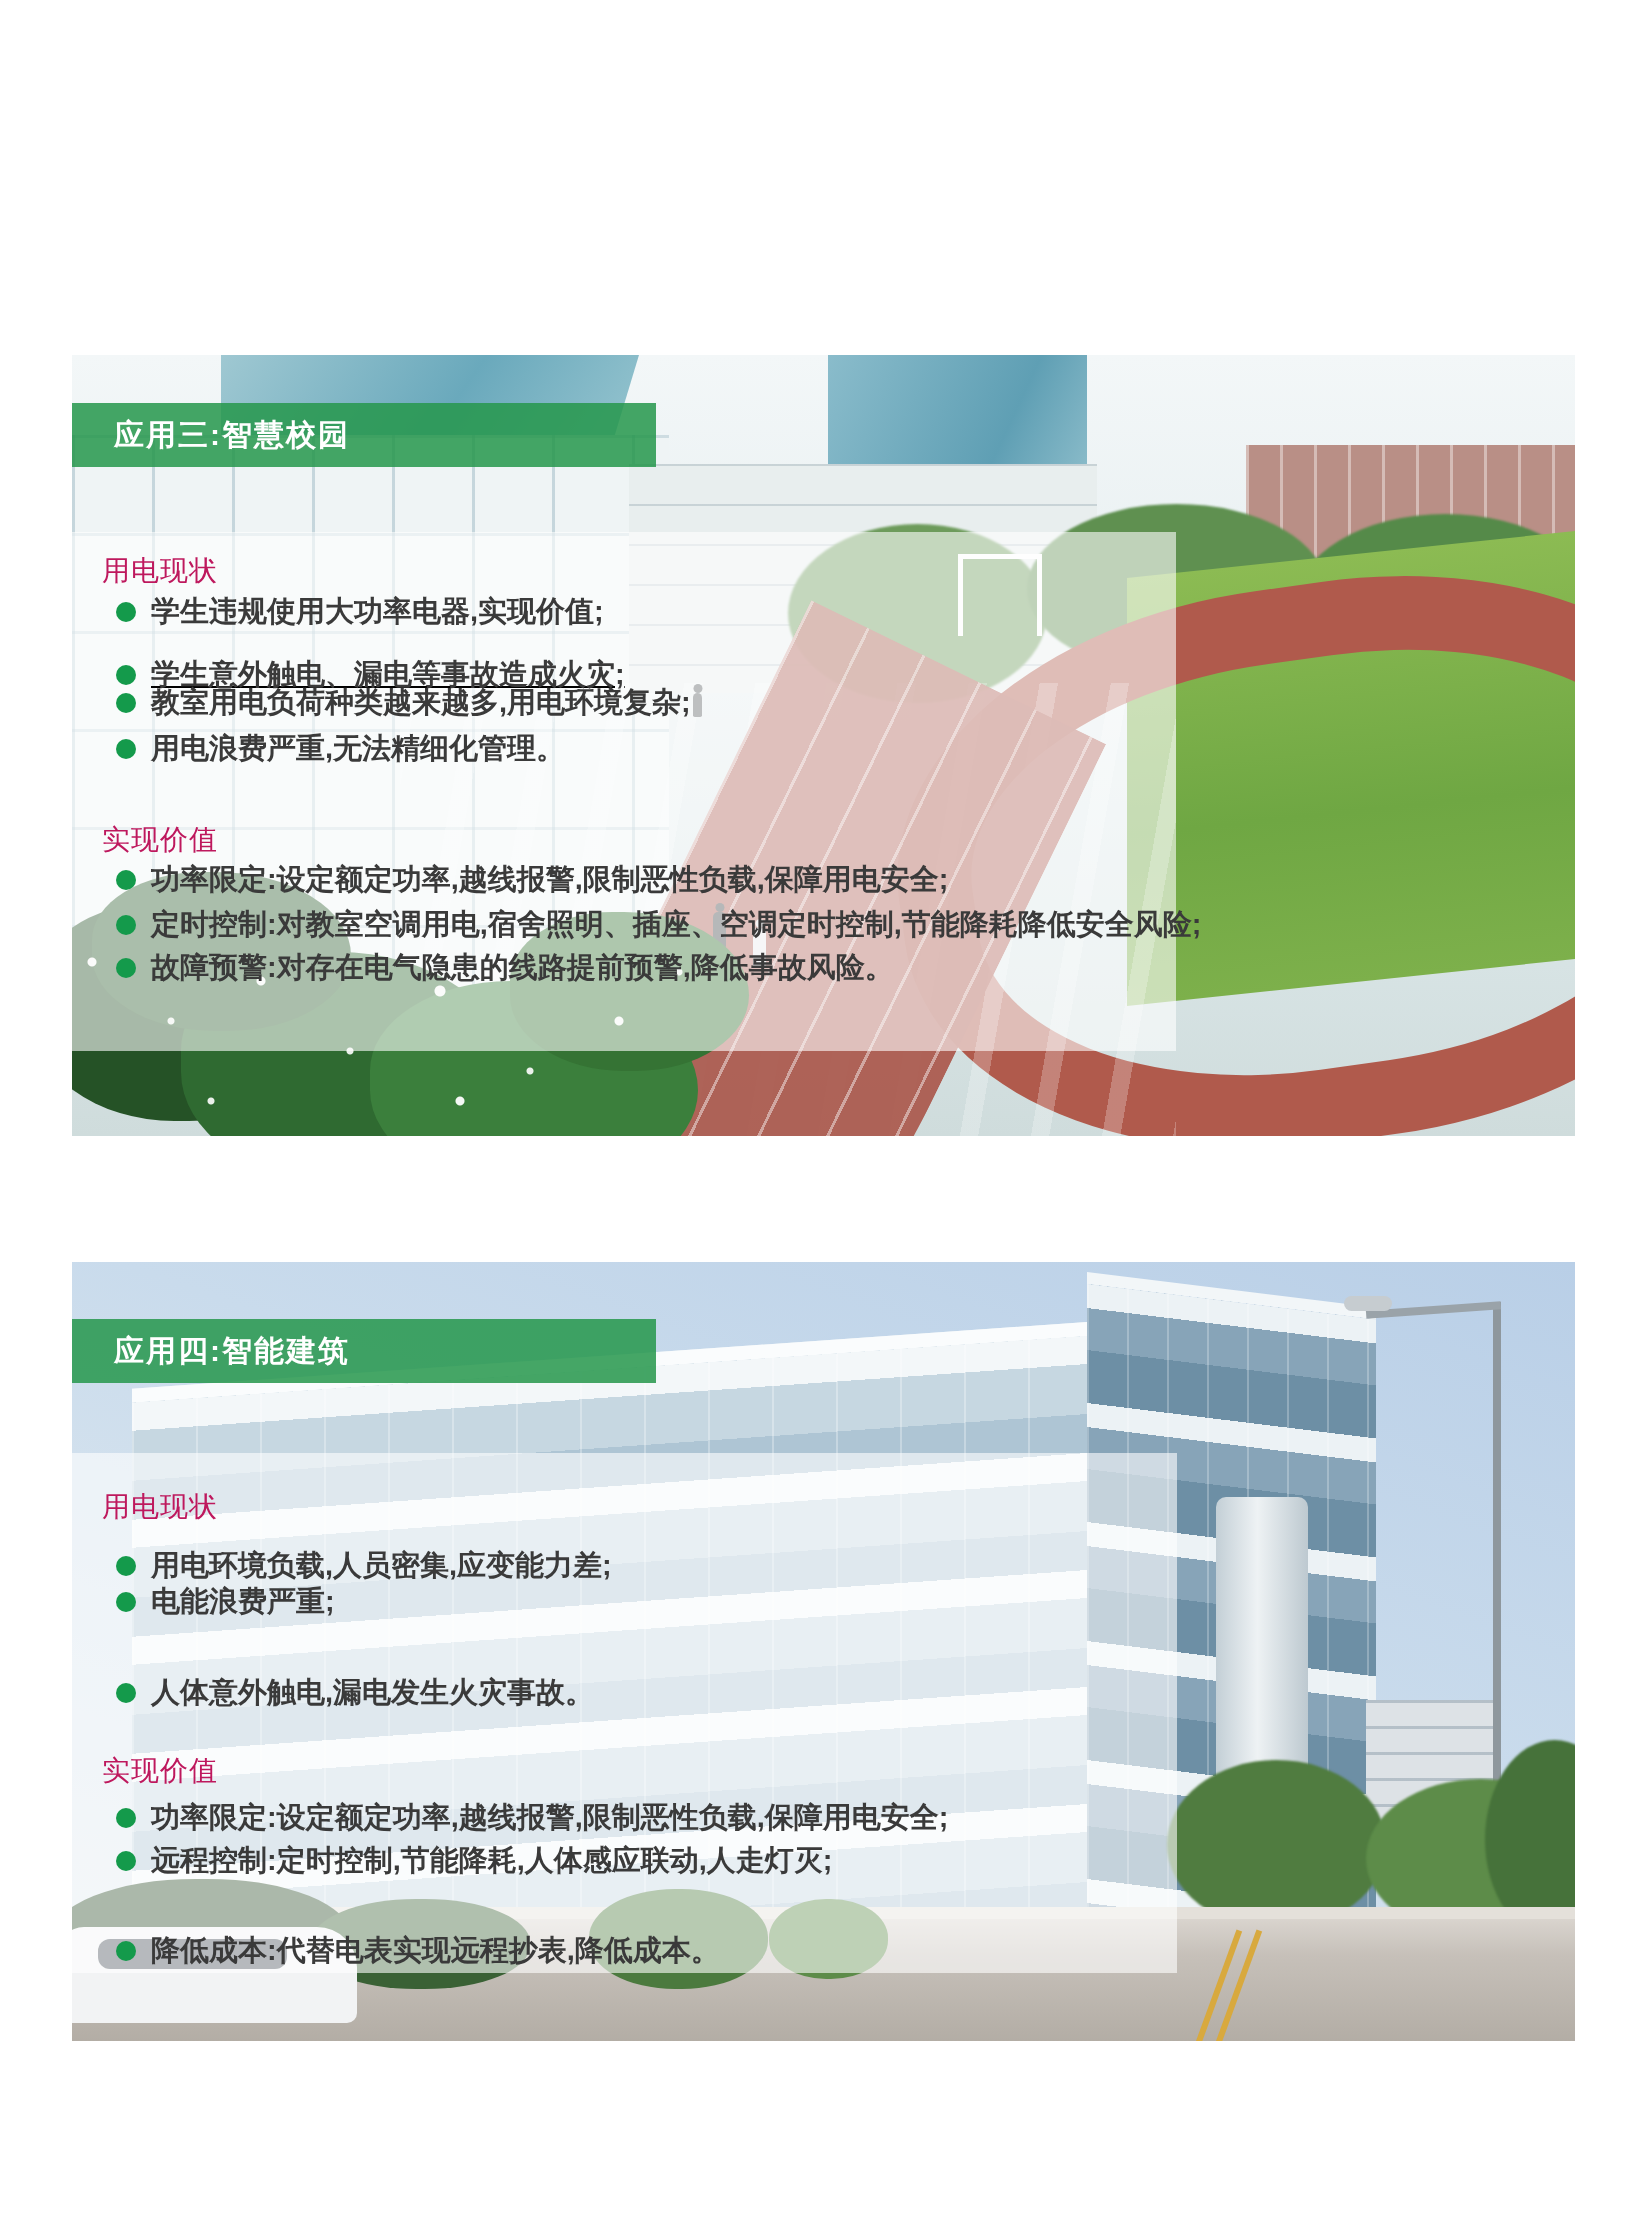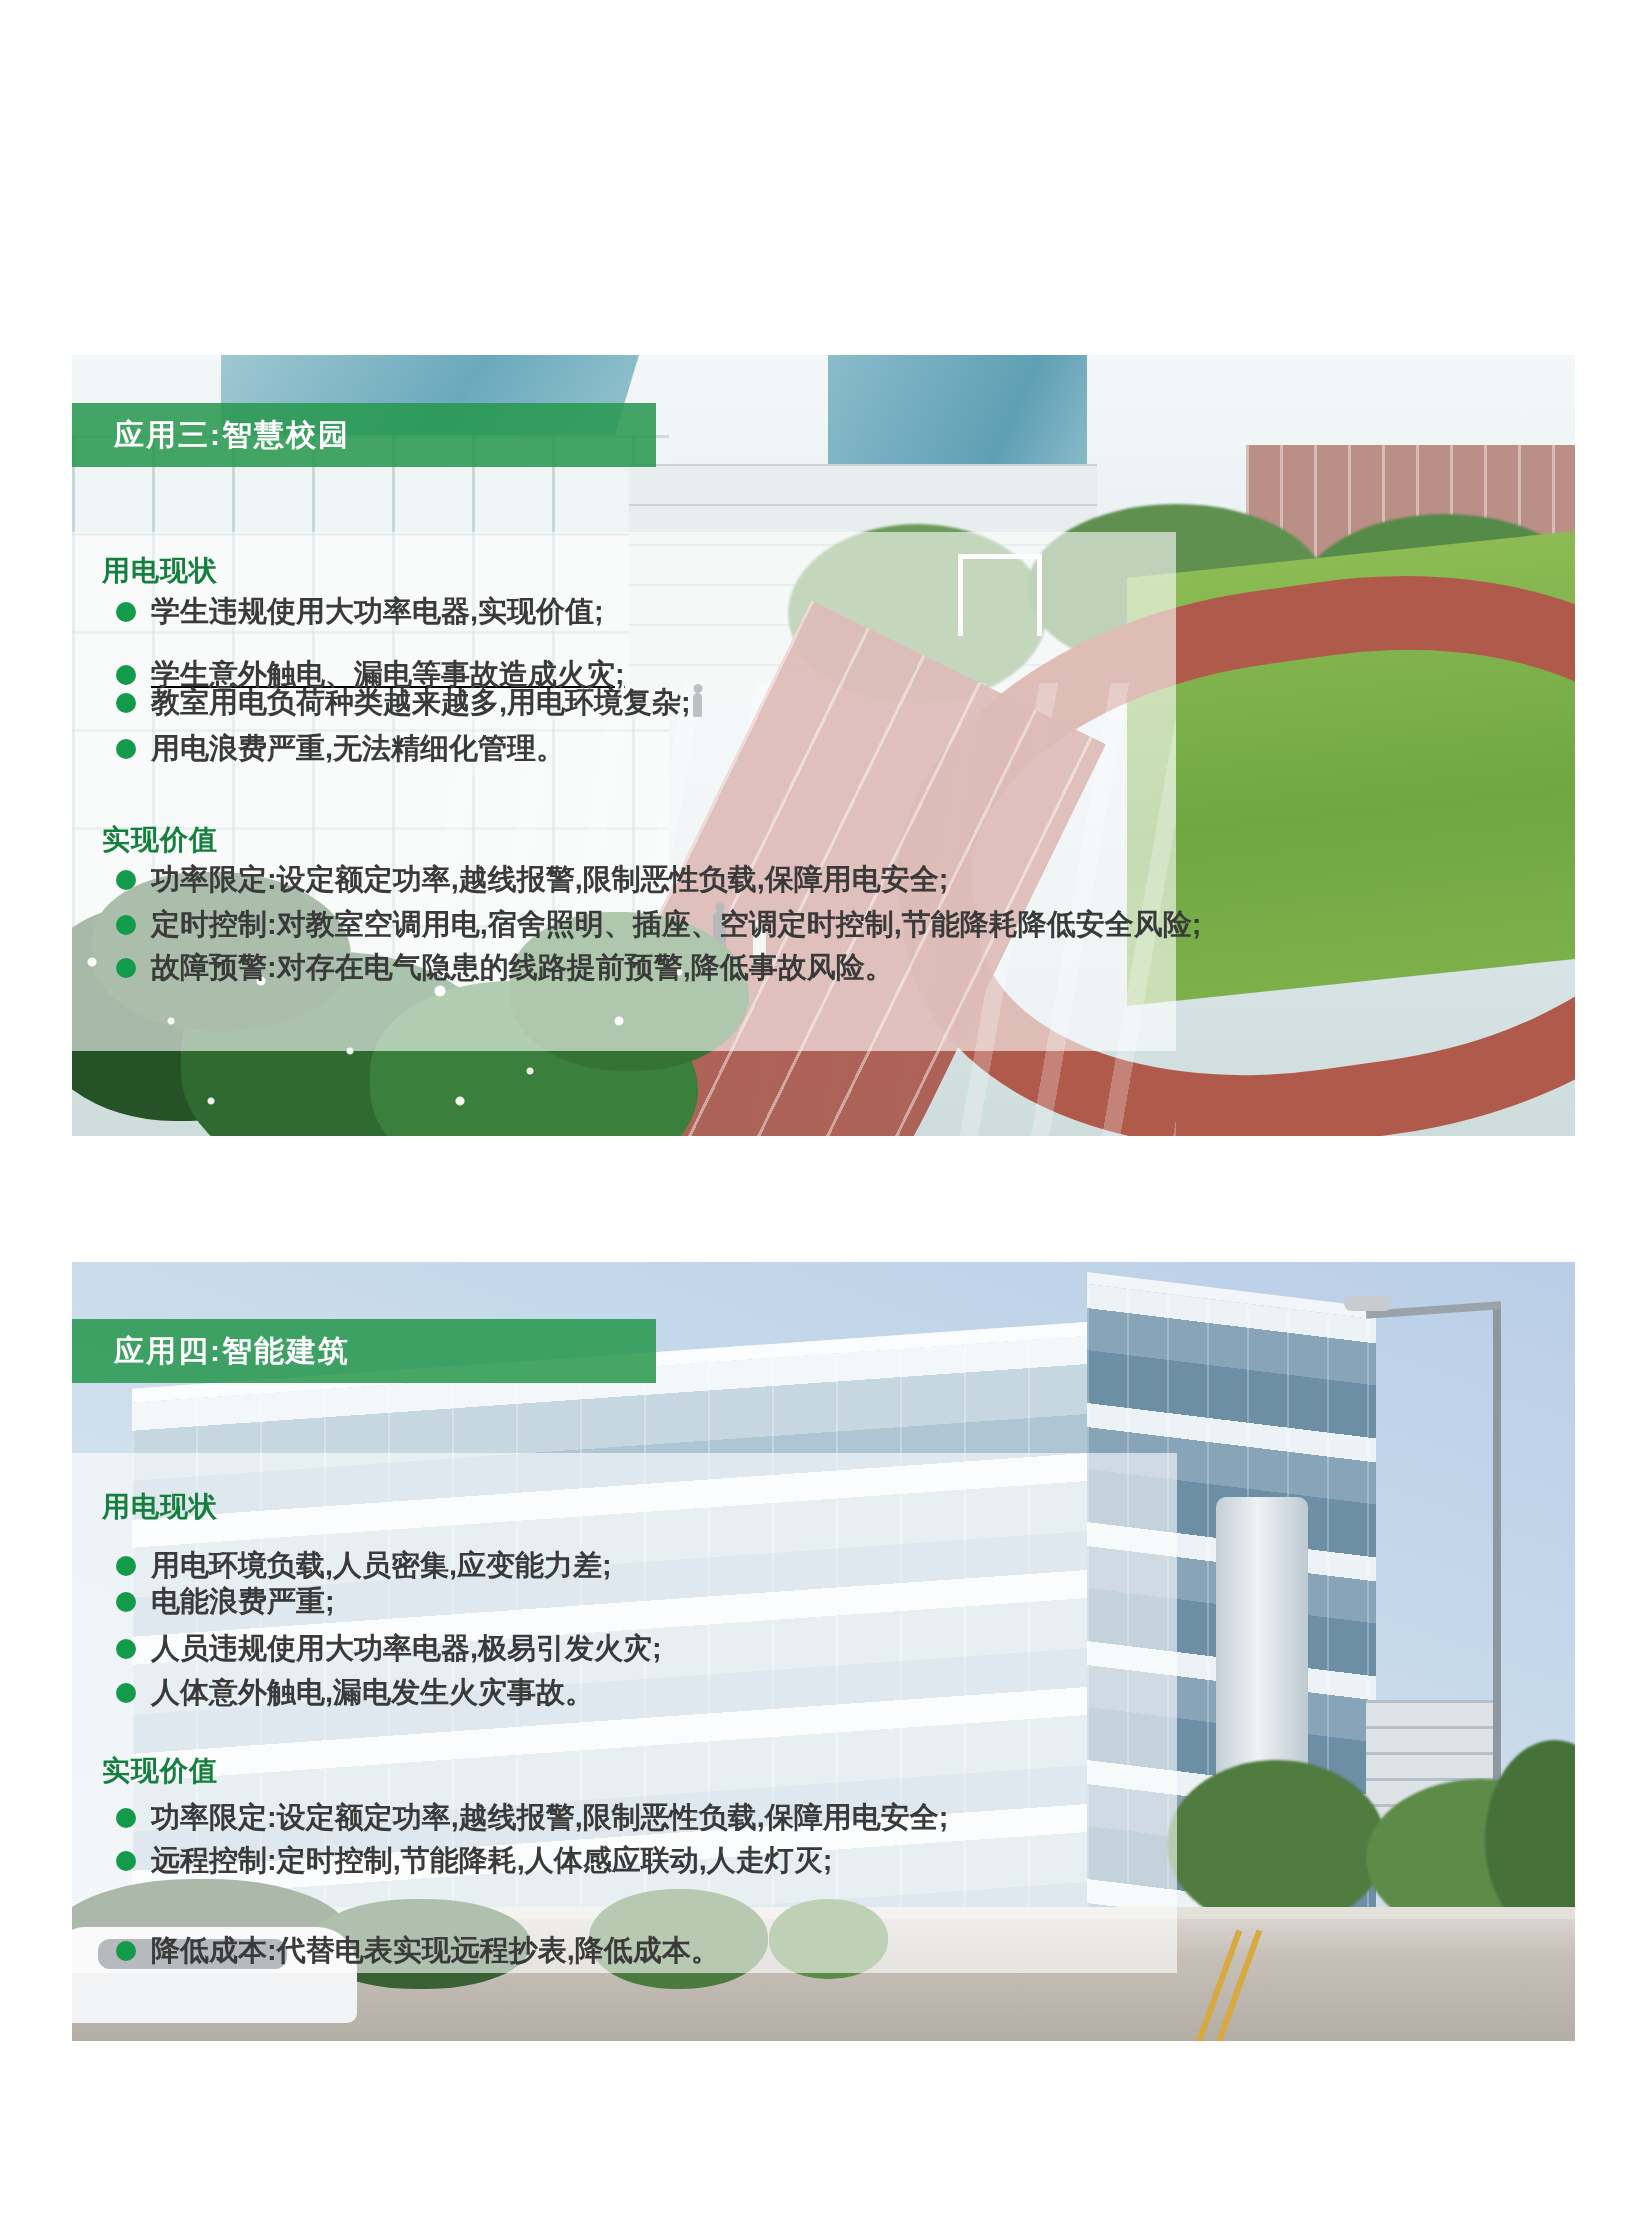--- a/index.html
+++ b/index.html
@@ -100,21 +100,21 @@
   
   .banner { position:absolute; left:0; width:584px; height:64px;
     background:rgba(38,151,77,.86); display:flex; align-items:center; }
   .banner-title { color:#ffffff; font-size:30px; font-weight:bold; letter-spacing:2px; padding-left:42px; white-space:nowrap; }
   .panel { position:absolute; left:0; background:rgba(255,255,255,.60); }
   #card1 .banner { top:48px; }
   #card1 .panel  { top:177px; width:1104px; height:519px; }
   #card2 .banner { top:57px; }
   #card2 .panel  { top:191px; width:1105px; height:520px; }
 
-  .sec-heading { position:absolute; left:30px; color:#15803d; font-size:28px; font-weight:bold;
+  .sec-heading { position:absolute; left:30px; color:#be185d; font-size:28px; font-weight:normal;
     letter-spacing:1px; white-space:nowrap; }
   .row { position:absolute; left:44px; display:flex; align-items:center; white-space:nowrap; }
   .dot { width:20px; height:20px; border-radius:50%; background:#149a4b; margin-right:15px; flex:none; }
   .row .txt { color:#3a3a3a; font-size:29px; font-weight:600; letter-spacing:0; }
 
   
   #c1-h1 { top:197px; } 
   #c1-s1 { top:237px; } #c1-s2 { top:300px;text-decoration:underline; } #c1-s3 { top:328px; } #c1-s4 { top:374px; }
   #c1-h2 { top:466px; }
   #c1-v1 { top:505px; } #c1-v2 { top:550px; } #c1-v3 { top:593px; }
@@ -225,24 +225,20 @@
 
   <div class="sec-heading" id="c2-h1">用电现状</div>
   <div class="row" id="c2-s1">
       <span class="dot"></span>
       <span class="txt">用电环境负载,人员密集,应变能力差;</span>
     </div>
   <div class="row" id="c2-s2">
       <span class="dot"></span>
       <span class="txt">电能浪费严重;</span>
     </div>
-  <div class="row" id="c2-s3">
-      <span class="dot"></span>
-      <span class="txt">人员违规使用大功率电器,极易引发火灾;</span>
-    </div>
   <div class="row" id="c2-s4">
       <span class="dot"></span>
       <span class="txt">人体意外触电,漏电发生火灾事故。</span>
     </div>
 
   <div class="sec-heading" id="c2-h2">实现价值</div>
   <div class="row" id="c2-v1">
       <span class="dot"></span>
       <span class="txt">功率限定:设定额定功率,越线报警,限制恶性负载,保障用电安全;</span>
     </div>

